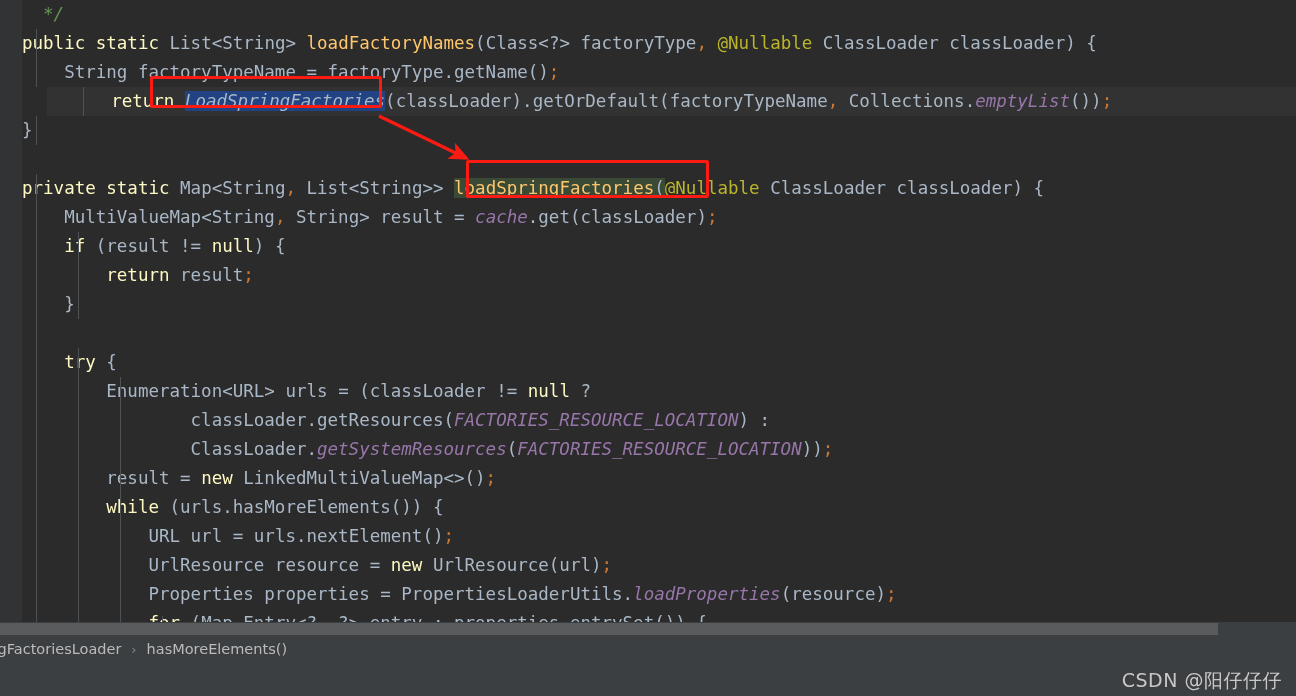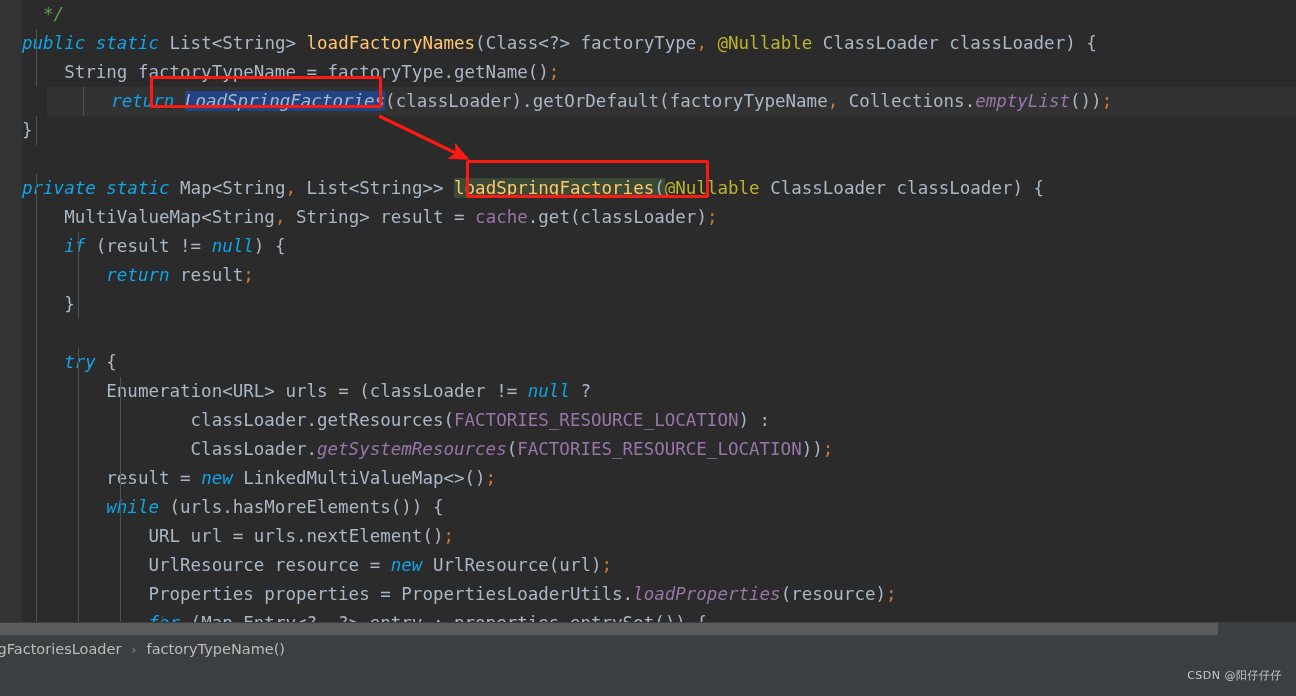--- a/index.html
+++ b/index.html
@@ -31,27 +31,27 @@
     padding-left:22px;box-sizing:border-box;
   }
   .ln.caret{background:#323232;margin-left:47px;}
 
   
   .guide{
     position:absolute;top:0;width:1px;height:29px;background:#4f5254;
   }
 
   
-  .kw   {color:#0ea5e9;font-style:italic;}
+  .kw   {color:#fef9c3;}
   .txt  {color:#a9b7c6;}
   .cmt  {color:#629755;font-style:italic;}
   .anno {color:#bbb529;}
   .meth {color:#ffc66d;}
   .stat {color:#9876aa;font-style:italic;}
-  .fld  {color:#9876aa;}
+  .fld  {color:#9876aa;font-style:italic;}
   .semi {color:#cc7832;}
   .und  {}
   .ital {font-style:italic;}
 
   .sel  {background:#214283;color:#a9b7c6;}
   .hl   {background:#3a4a35;}
 
   
   .redbox{
     position:absolute;border:3px solid #fc1b12;border-radius:2px;
@@ -82,21 +82,21 @@
   .crumb-sep{color:#888888;padding:0 8px;font-size:13px;}
 
   
   #statusbar{
     position:absolute;left:0;top:662px;width:1296px;height:34px;
     background:#3c3f41;
   }
   #watermark{
     position:absolute;right:14px;top:668px;
     font-family:"DejaVu Sans","Liberation Sans",sans-serif;
-    font-size:11px;color:#c8c8c8;letter-spacing:.5px;
+    font-size:19px;color:#c8c8c8;letter-spacing:.5px;
   }
 </style>
 </head>
 <body>
 
 <div id="root">
 
   <div id="editor">
     <div id="gutter"></div>
     <div id="code"><div class="ln"><span>  <span class="cmt">*/</span></span></div><div class="ln"><div class="guide" style="left: 36px;"></div><span><span class="kw">public </span><span class="kw">static </span><span class="txt">List</span><span class="txt">&lt;</span><span class="txt">String</span><span class="txt">&gt; </span><span class="meth">loadFactoryNames</span><span class="txt">(</span><span class="txt">Class</span><span class="txt">&lt;?&gt; </span><span class="txt">factoryType</span><span class="semi">,</span><span class="txt"> </span><span class="anno">@Nullable</span><span class="txt"> ClassLoader classLoader</span><span class="txt">) {</span></span></div><div class="ln"><div class="guide" style="left: 36px;"></div><span>    <span class="txt">String factoryTypeName </span><span class="txt">= </span><span class="txt">factoryType.getName()</span><span class="semi">;</span></span></div><div class="ln caret"><div class="guide" style="left: 36px;"></div><span>    <span class="kw">return </span><span class="sel ital">LoadSpringFactories</span><span class="txt">(</span><span class="txt">classLoader</span><span class="txt">)</span><span class="txt">.getOrDefault(</span><span class="txt">factoryTypeName</span><span class="semi">,</span><span class="txt"> Collections.</span><span class="stat">emptyList</span><span class="txt">())</span><span class="semi">;</span></span></div><div class="ln"><div class="guide" style="left: 36px;"></div><span><span class="txt">}</span></span></div><div class="ln"><span></span></div><div class="ln"><div class="guide" style="left: 36px;"></div><span><span class="kw">private </span><span class="kw">static </span><span class="txt">Map</span><span class="txt">&lt;</span><span class="txt">String</span><span class="semi">,</span><span class="txt"> List</span><span class="txt">&lt;</span><span class="txt">String</span><span class="txt">&gt;&gt; </span><span class="meth hl">loadSpringFactories</span><span class="txt hl">(</span><span class="anno">@Nullable</span><span class="txt"> ClassLoader classLoader</span><span class="txt">) {</span></span></div><div class="ln"><div class="guide" style="left: 36px;"></div><span>    <span class="txt">MultiValueMap</span><span class="txt">&lt;</span><span class="txt">String</span><span class="semi">,</span><span class="txt"> String</span><span class="txt">&gt; </span><span class="txt und">result</span><span class="txt"> = </span><span class="fld">cache</span><span class="txt">.get(</span><span class="txt">classLoader</span><span class="txt">)</span><span class="semi">;</span></span></div><div class="ln"><div class="guide" style="left: 36px;"></div><div class="guide" style="left: 78.08px;"></div><span>    <span class="kw">if </span><span class="txt">(</span><span class="txt und">result</span><span class="txt"> != </span><span class="kw">null</span><span class="txt">) {</span></span></div><div class="ln"><div class="guide" style="left: 36px;"></div><div class="guide" style="left: 78.08px;"></div><span>        <span class="kw">return </span><span class="txt und">result</span><span class="semi">;</span></span></div><div class="ln"><div class="guide" style="left: 36px;"></div><div class="guide" style="left: 78.08px;"></div><span>    <span class="txt">}</span></span></div><div class="ln"><div class="guide" style="left: 36px;"></div><span></span></div><div class="ln"><div class="guide" style="left: 36px;"></div><div class="guide" style="left: 78.08px;"></div><span>    <span class="kw">try </span><span class="txt">{</span></span></div><div class="ln"><div class="guide" style="left: 36px;"></div><div class="guide" style="left: 78.08px;"></div><div class="guide" style="left: 120.16px;"></div><span>        <span class="txt">Enumeration</span><span class="txt">&lt;</span><span class="txt">URL</span><span class="txt">&gt; </span><span class="txt">urls </span><span class="txt">= (</span><span class="txt">classLoader </span><span class="txt">!= </span><span class="kw">null </span><span class="txt">?</span></span></div><div class="ln"><div class="guide" style="left: 36px;"></div><div class="guide" style="left: 78.08px;"></div><div class="guide" style="left: 120.16px;"></div><span>                <span class="txt">classLoader.getResources(</span><span class="fld">FACTORIES_RESOURCE_LOCATION</span><span class="txt">) :</span></span></div><div class="ln"><div class="guide" style="left: 36px;"></div><div class="guide" style="left: 78.08px;"></div><div class="guide" style="left: 120.16px;"></div><span>                <span class="txt">ClassLoader.</span><span class="stat">getSystemResources</span><span class="txt">(</span><span class="fld">FACTORIES_RESOURCE_LOCATION</span><span class="txt">))</span><span class="semi">;</span></span></div><div class="ln"><div class="guide" style="left: 36px;"></div><div class="guide" style="left: 78.08px;"></div><div class="guide" style="left: 120.16px;"></div><span>        <span class="txt und">result</span><span class="txt"> = </span><span class="kw">new </span><span class="txt">LinkedMultiValueMap&lt;&gt;()</span><span class="semi">;</span></span></div><div class="ln"><div class="guide" style="left: 36px;"></div><div class="guide" style="left: 78.08px;"></div><div class="guide" style="left: 120.16px;"></div><span>        <span class="kw">while </span><span class="txt">(urls.hasMoreElements()) {</span></span></div><div class="ln"><div class="guide" style="left: 36px;"></div><div class="guide" style="left: 78.08px;"></div><div class="guide" style="left: 120.16px;"></div><span>            <span class="txt">URL url </span><span class="txt">= </span><span class="txt">urls.nextElement()</span><span class="semi">;</span></span></div><div class="ln"><div class="guide" style="left: 36px;"></div><div class="guide" style="left: 78.08px;"></div><div class="guide" style="left: 120.16px;"></div><span>            <span class="txt">UrlResource resource </span><span class="txt">= </span><span class="kw">new </span><span class="txt">UrlResource(url)</span><span class="semi">;</span></span></div><div class="ln"><div class="guide" style="left: 36px;"></div><div class="guide" style="left: 78.08px;"></div><div class="guide" style="left: 120.16px;"></div><span>            <span class="txt">Properties properties </span><span class="txt">= </span><span class="txt">PropertiesLoaderUtils.</span><span class="stat">loadProperties</span><span class="txt">(resource)</span><span class="semi">;</span></span></div><div class="ln"><div class="guide" style="left: 36px;"></div><div class="guide" style="left: 78.08px;"></div><div class="guide" style="left: 120.16px;"></div><span>            <span class="kw">for </span><span class="txt">(Map.Entry&lt;?</span><span class="semi">,</span><span class="txt"> ?&gt; entry : properties.entrySet()) {</span></span></div></div>
@@ -118,19 +118,19 @@
     <div id="hscroll-thumb" style="width: 1218px;"></div>
   <div class="stick" style="left: 36px;"></div>
       <div class="stick" style="left: 78px;"></div>
       <div class="stick" style="left: 120px;"></div>
       <div class="stick" style="left: 162px;"></div>
     </div>
 
   <div id="breadcrumb">
     <span class="crumb" style="margin-left:-42px;">SpringFactoriesLoader</span>
     <span class="crumb-sep">›</span>
-    <span class="crumb">factoryTypeName()</span>
+    <span class="crumb">hasMoreElements()</span>
   </div>
 
   <div id="statusbar"></div>
   <div id="watermark">CSDN @阳仔仔仔</div>
 
 </div>
 
 </body></html>

